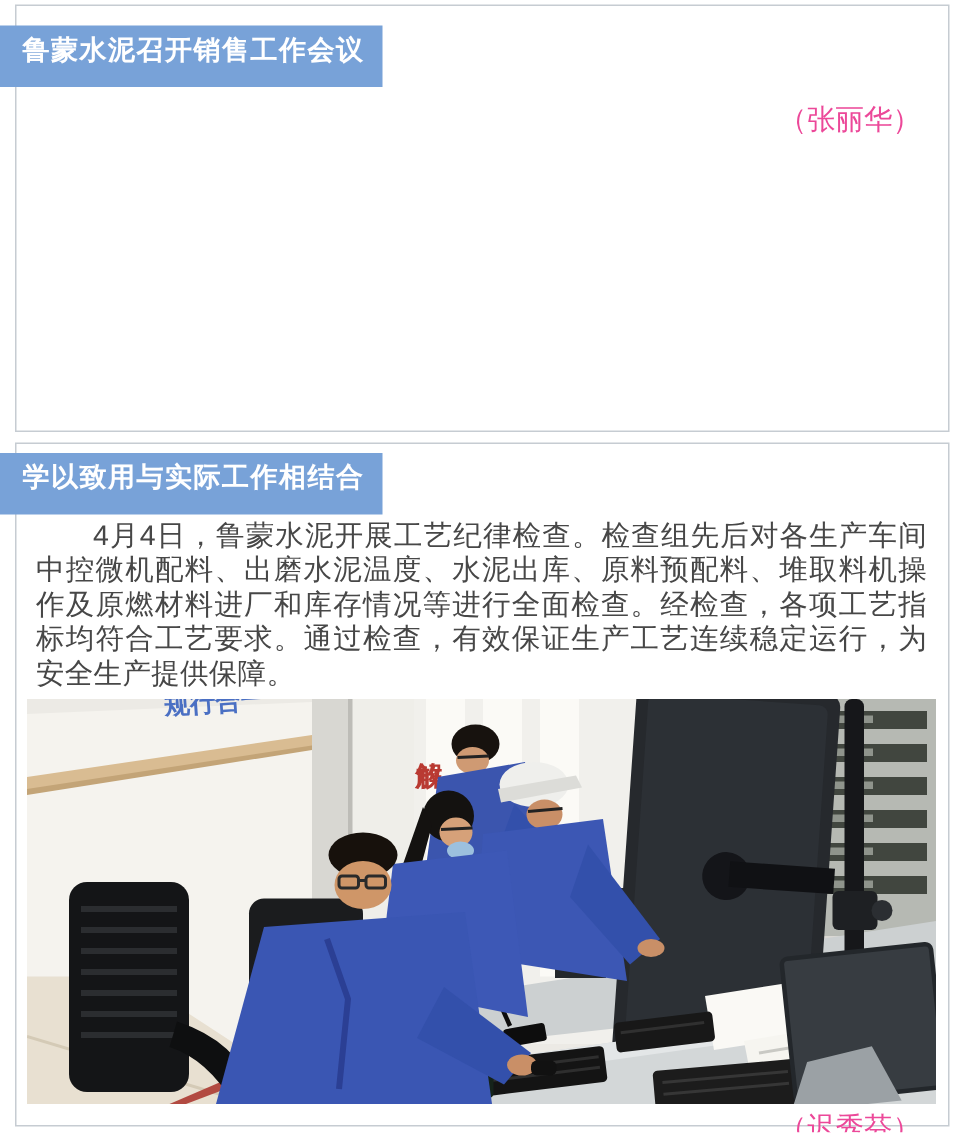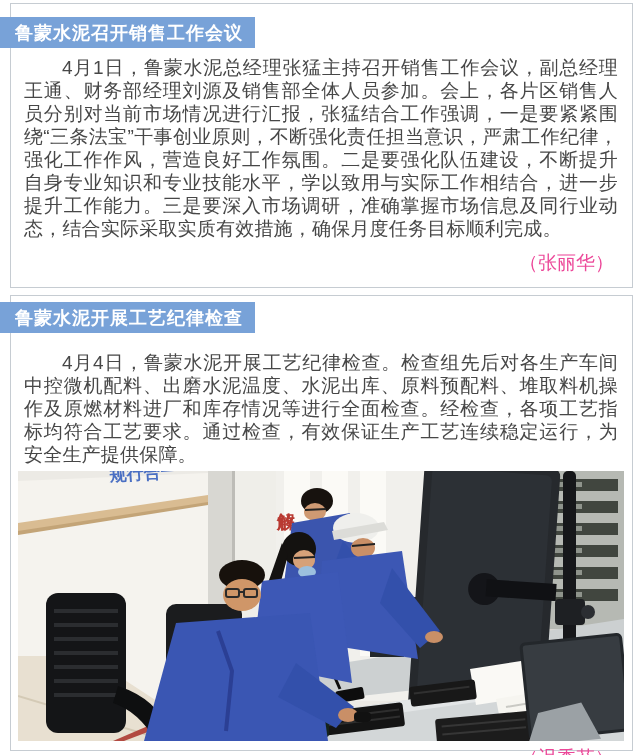--- a/index.html
+++ b/index.html
@@ -20,37 +20,37 @@
   .card-1{top:3px;height:285px;}
   .card-2{top:295px;height:456px;}
   .banner{
     display:inline-block;
     margin-left:-11px;
     background:#78a2d8;
     color:#ffffff;
     font-weight:bold;
     font-size:18px;
     line-height:33px;
-    height:31px;
+    height:41px;
     padding:0 12px 0 15px;
     letter-spacing:1px;
     white-space:nowrap;
   }
   .card-1 .banner{margin-top:13px;}
   .card-2 .banner{margin-top:6px;}
   .body-text{
     margin:8px 14px 0 13px;
     font-size:19px;
     line-height:23px;
     color:#474747;
     text-align:justify;
     text-indent:2em;
     letter-spacing:0.2px;
   }
-  .card-2 .body-text{margin-top:18px;}
+  .card-2 .body-text{margin-top:3px;}
   .signature{
     margin:11px 18px 0 0;
     font-size:19px;
     line-height:23px;
     color:#ec4899;
     text-align:right;
   }
   .card-2 .signature{margin-top:5px;}
   .photo-wrap{
     margin:5px 0 0 7px;
@@ -59,26 +59,25 @@
     line-height:0;
   }
 </style>
 </head>
 <body>
 
 <div class="page">
 
   <section class="card card-1">
     <div class="banner">鲁蒙水泥召开销售工作会议</div>
-    <p class="body-text">4月1日，鲁蒙水泥总经理张猛主持召开销售工作会议，副总经理王通、财务部经理刘源及销售部全体人员参加。会上，各片区销售人员分别对当前市场情况进行汇报，张猛结合工作强调，一是要紧紧围绕“三条法宝”干事创业原则，不断强化责任担当意识，严肃工作纪律，强化工作作风，营造良好工作氛围。二是要强化队伍建设，不断提升自身专业知识和专业技能水平，学以致用与实际工作相结合，进一步提升工作能力。三是要深入市场调研，准确掌握市场信息及同行业动态，结合实际采取实质有效措施，确保月度任务目标顺利完成。</p>
     <div class="signature">（张丽华）</div>
   </section>
 
   <section class="card card-2">
-    <div class="banner">鲁蒙水泥开展工艺纪律检查</div>
+    <div class="banner">学以致用与实际工作相结合</div>
     <p class="body-text">4月4日，鲁蒙水泥开展工艺纪律检查。检查组先后对各生产车间中控微机配料、出磨水泥温度、水泥出库、原料预配料、堆取料机操作及原燃材料进厂和库存情况等进行全面检查。经检查，各项工艺指标均符合工艺要求。通过检查，有效保证生产工艺连续稳定运行，为安全生产提供保障。</p>
 
     <figure class="photo-wrap" style="margin:5px 0 0 7px;">
       <svg width="606" height="270" viewBox="0 0 606 270" xmlns="http://www.w3.org/2000/svg">
 
         <rect x="0" y="0" width="606" height="270" fill="#eceae5"></rect>
 
         <polygon points="0,10 190,2 190,270 0,270" fill="#f5f3ee"></polygon>
         <polygon points="0,52 190,24 190,33 0,62" fill="#d9bc92"></polygon>
         <polygon points="0,60 190,31 190,34 0,64" fill="#c3a477"></polygon>

